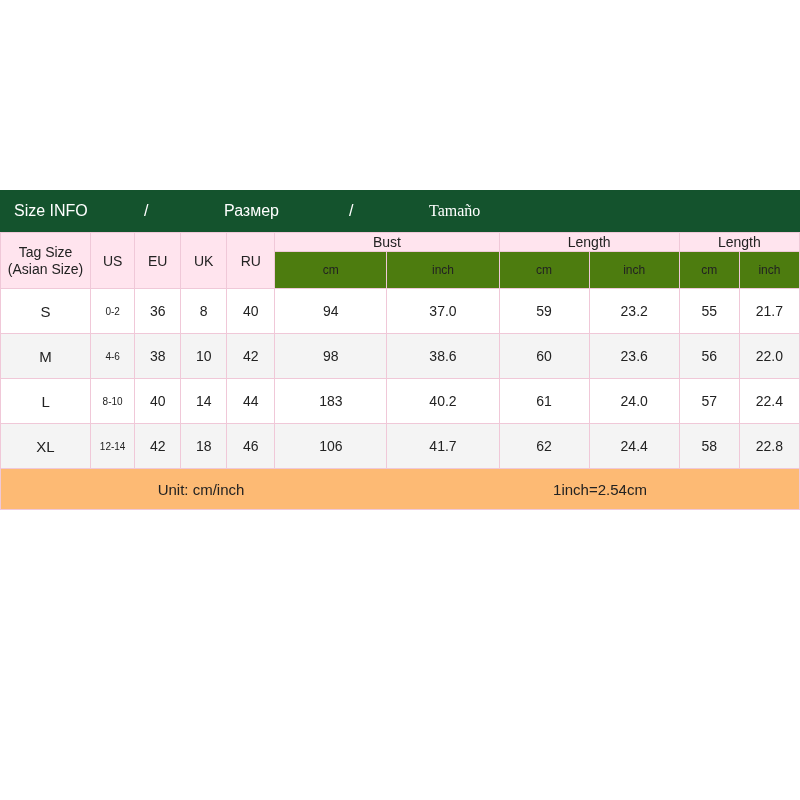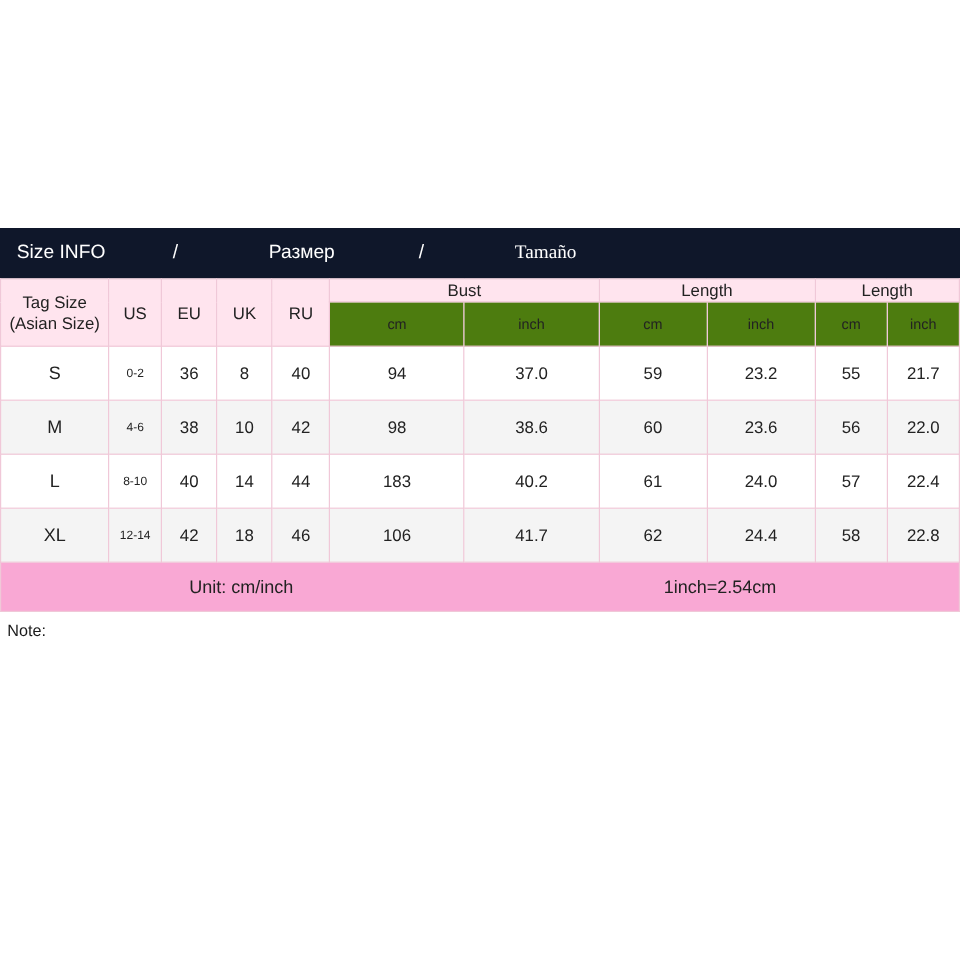--- a/index.html
+++ b/index.html
@@ -12,21 +12,21 @@
   }
   #chart-wrap {
     position: absolute;
     left: 0;
     top: 190px;
     width: 800px;
   }
   .title-bar {
     display: flex;
     align-items: center;
-    background: #0f172a;
+    background: #14532d;
     color: #ffffff;
     height: 42px;
     font-size: 16px;
   }
   .title-bar .t-cell {
     text-align: left;
   }
   .t-size-info { width: 130px; padding-left: 14px; }
   .t-slash1 { width: 80px; text-align: center; }
   .t-razmer { width: 125px; text-align: center; }
@@ -64,21 +64,21 @@
   tbody tr td { height: 42px; }
   tbody tr.odd td { background: #ffffff; }
   tbody tr.even td { background: #f4f4f4; }
   tbody td.first { font-size: 15px; }
   tbody td.small { font-size: 10px; }
 
   .unit-row {
     display: flex;
     align-items: center;
     height: 40px;
-    background: #f9a8d4;
+    background: #fdba74;
     border-left: 1px solid #f0c8d8;
     border-right: 1px solid #f0c8d8;
     border-bottom: 1px solid #f0c8d8;
     font-size: 15px;
     color: #222222;
   }
   .unit-a { width: 400px; text-align: center; }
   .unit-b { width: 398px; text-align: center; }
 
   .note-box {
@@ -195,16 +195,15 @@
       </tr>
     </tbody>
   </table>
 
   <div class="unit-row">
     <span class="unit-a">Unit: cm/inch</span>
     <span class="unit-b">1inch=2.54cm</span>
   </div>
 
   <div class="note-box">
-    <p class="note-label">Note:</p>
   </div>
 
 </div>
 
 </body></html>

